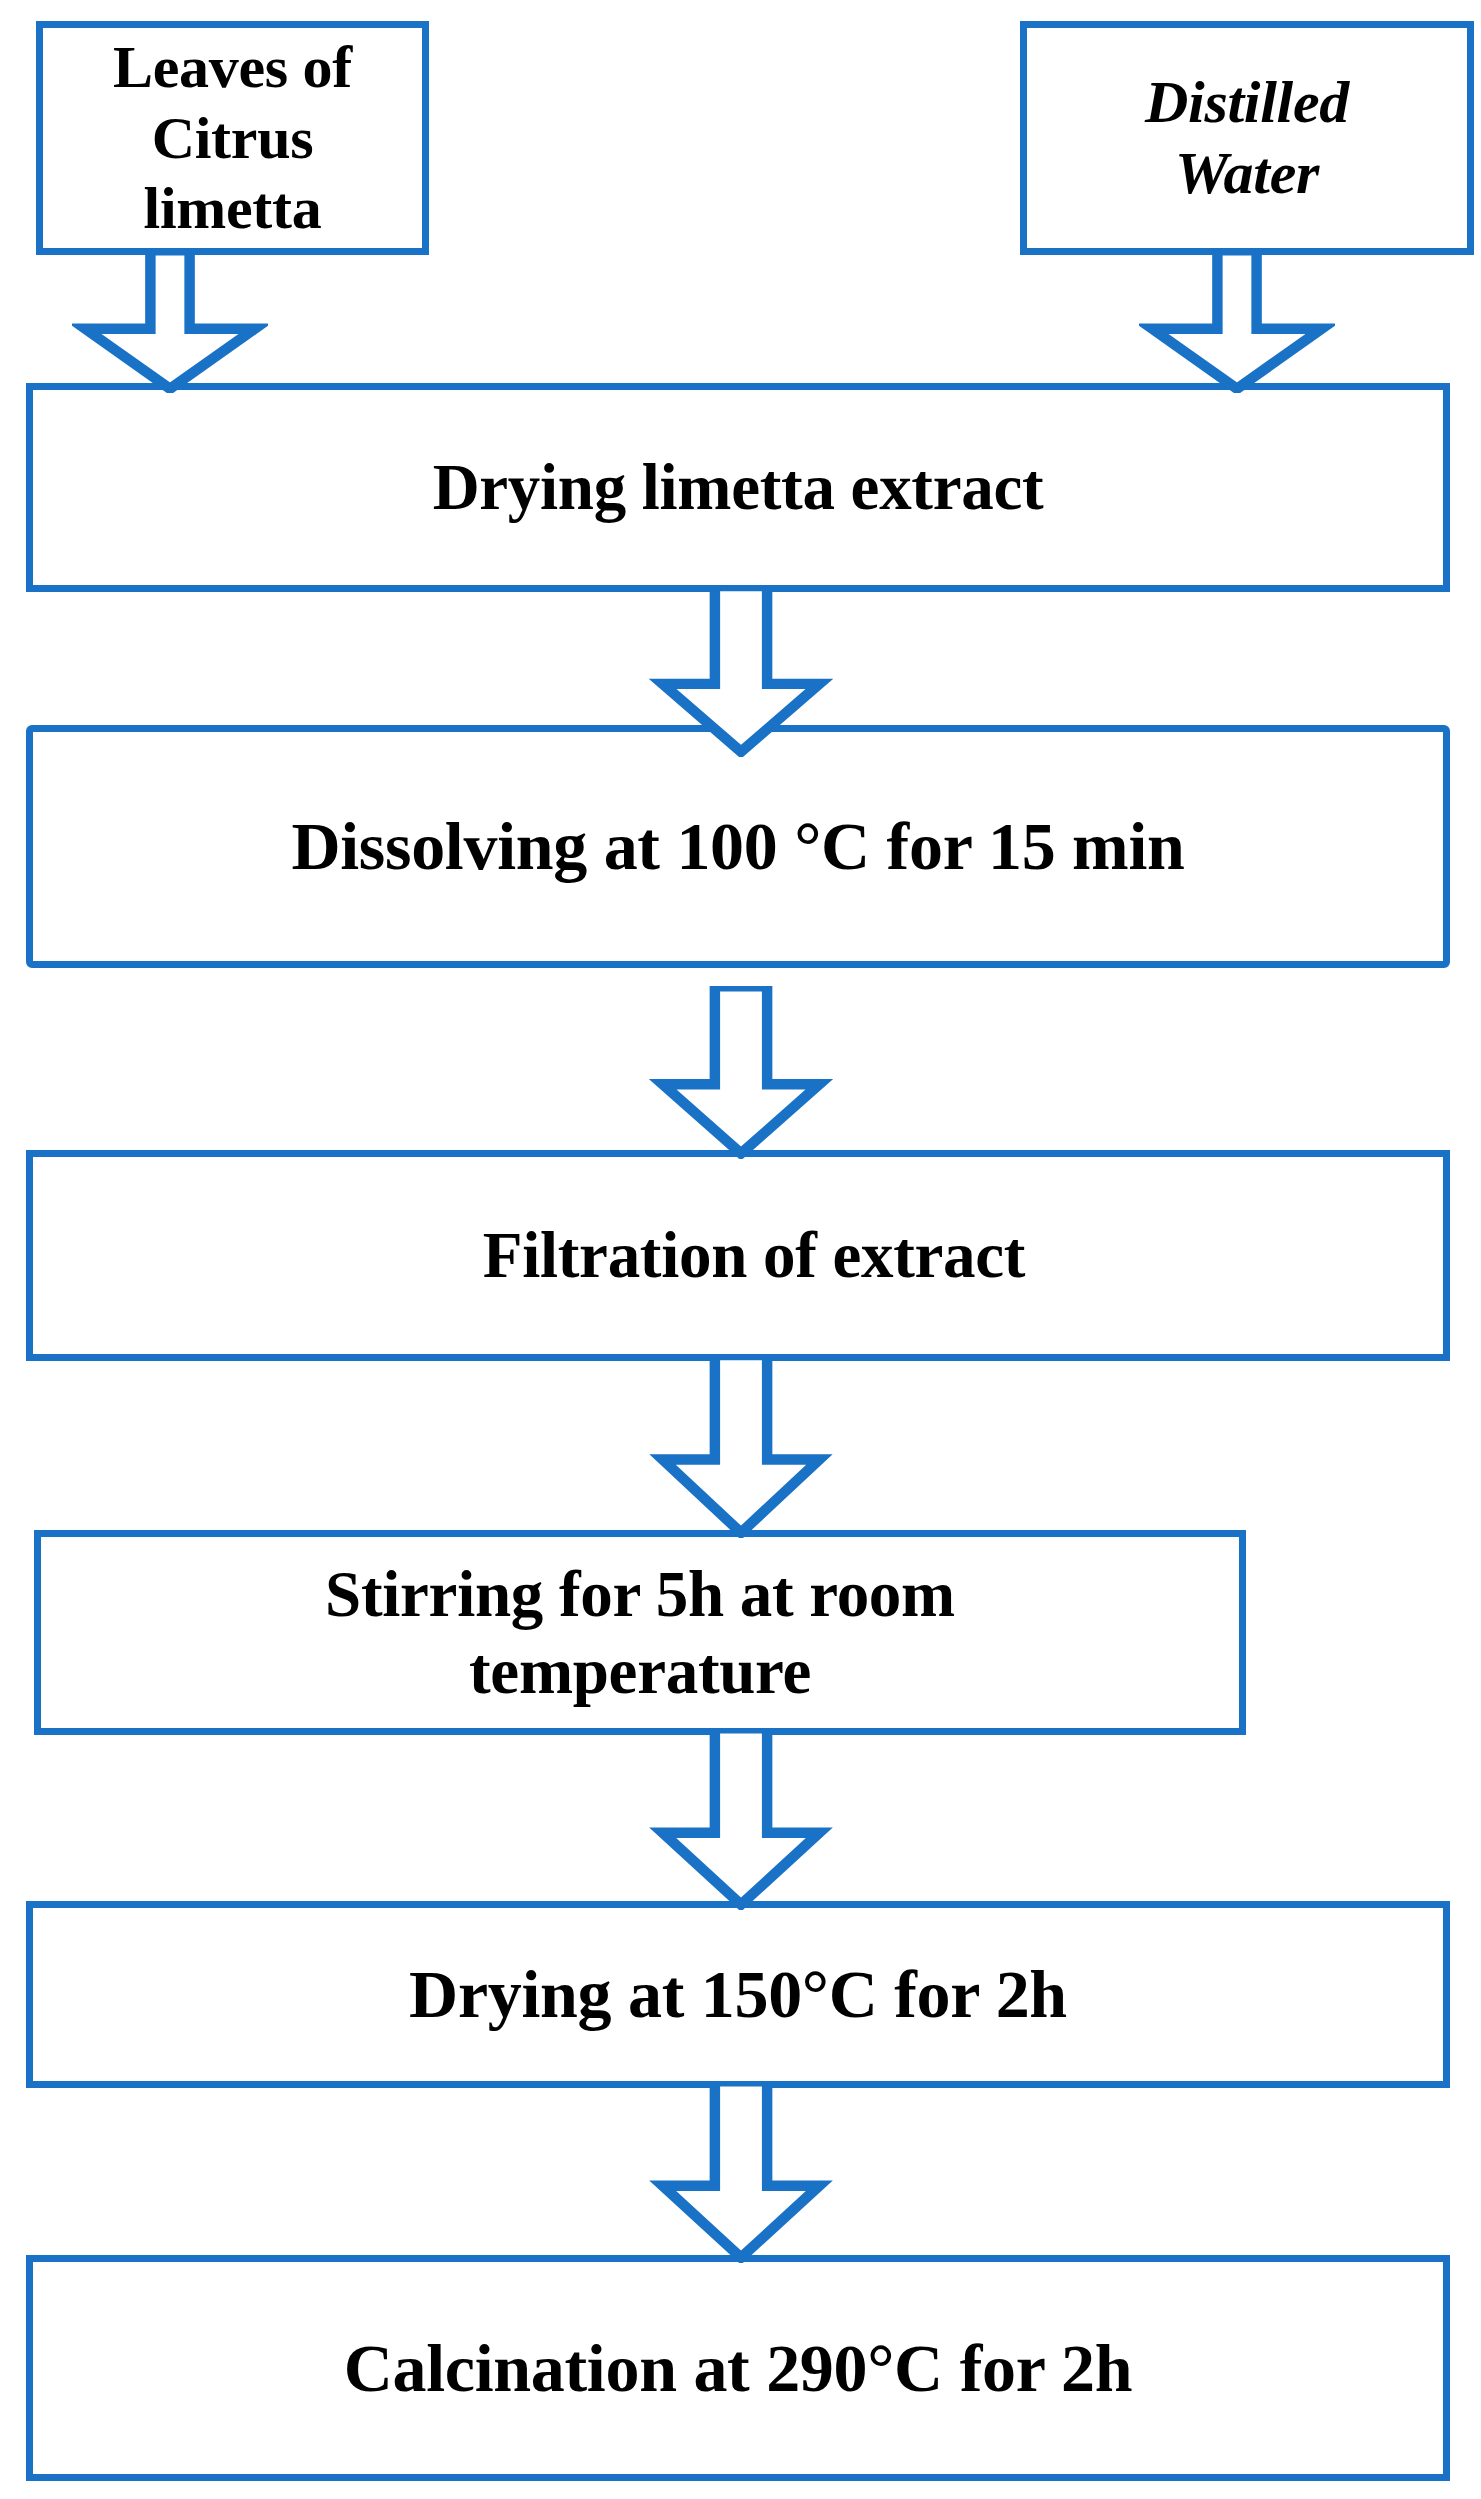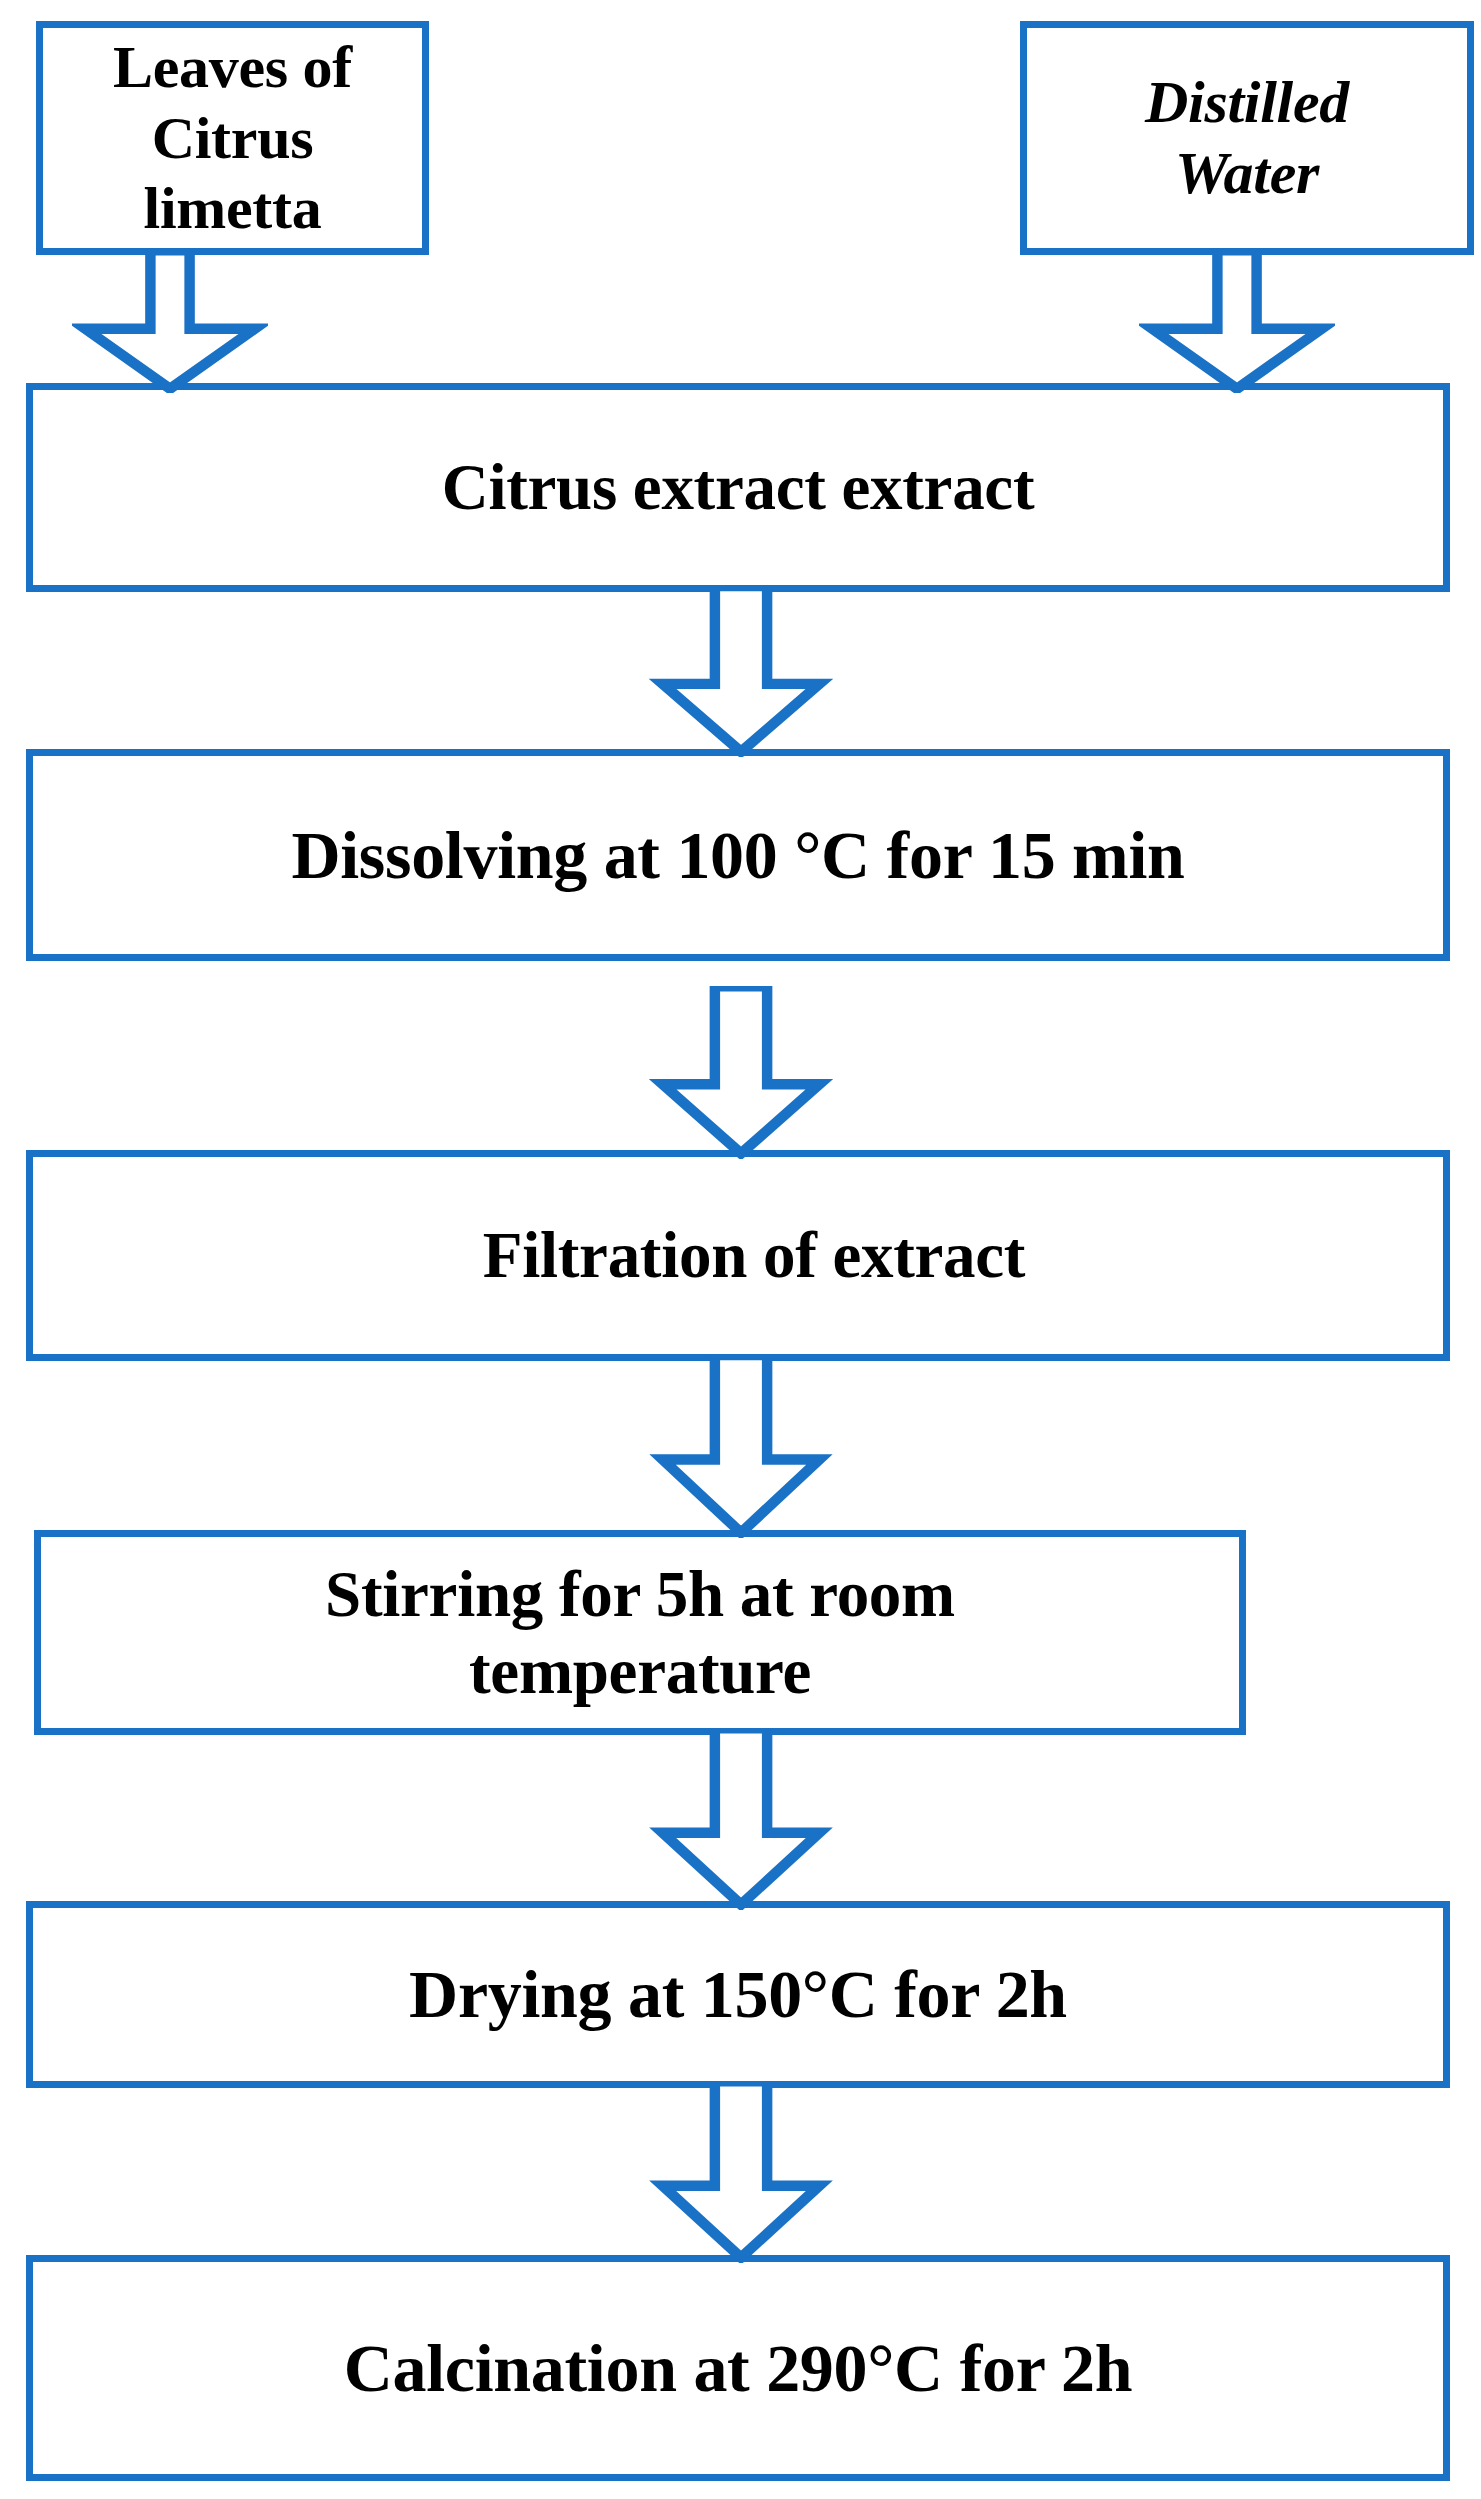--- a/index.html
+++ b/index.html
@@ -39,21 +39,21 @@
   
   #node-leaves      { left: 36px;   top: 21px;   width: 393px;  height: 234px; }
   #node-leaves .node-label      { font-size: 60px; }
 
   #node-water       { left: 1020px; top: 21px;   width: 454px;  height: 234px; font-style: italic; }
   #node-water .node-label       { font-size: 60px; }
 
   #node-extract     { left: 26px;   top: 383px;  width: 1424px; height: 209px; }
   #node-extract .node-label     { font-size: 65px; }
 
-  #node-dissolving  { left: 26px;   top: 749px; width: 1424px; height: 212px; }
+  #node-dissolving  { left: 26px;   top: 725px; width: 1424px; height: 243px; border-radius: 6px; }
   #node-dissolving .node-label  { font-size: 68px; }
 
   #node-filtration  { left: 26px;   top: 1150px; width: 1424px; height: 211px; padding-left: 32px; }
   #node-filtration .node-label  { font-size: 65px; }
 
   #node-stirring    { left: 34px;   top: 1530px; width: 1212px; height: 205px; }
   #node-stirring .node-label    { font-size: 65px; }
 
   #node-drying      { left: 26px;   top: 1901px; width: 1424px; height: 187px; text-align: center; }
   #node-drying .node-label      { font-size: 68px; }
@@ -77,21 +77,21 @@
 Citrus
 limetta</div>
   </div>
 
   <div class="node" id="node-water">
     <div class="node-label">Distilled
 Water</div>
   </div>
 
   <div class="node" id="node-extract">
-    <div class="node-label">Citrus extract extract</div>
+    <div class="node-label">Drying limetta extract</div>
   </div>
 
   <div class="node" id="node-dissolving">
     <div class="node-label">Dissolving at 100 °C for 15 min</div>
   </div>
 
   <div class="node" id="node-filtration">
     <div class="node-label">Filtration of extract</div>
   </div>
 

